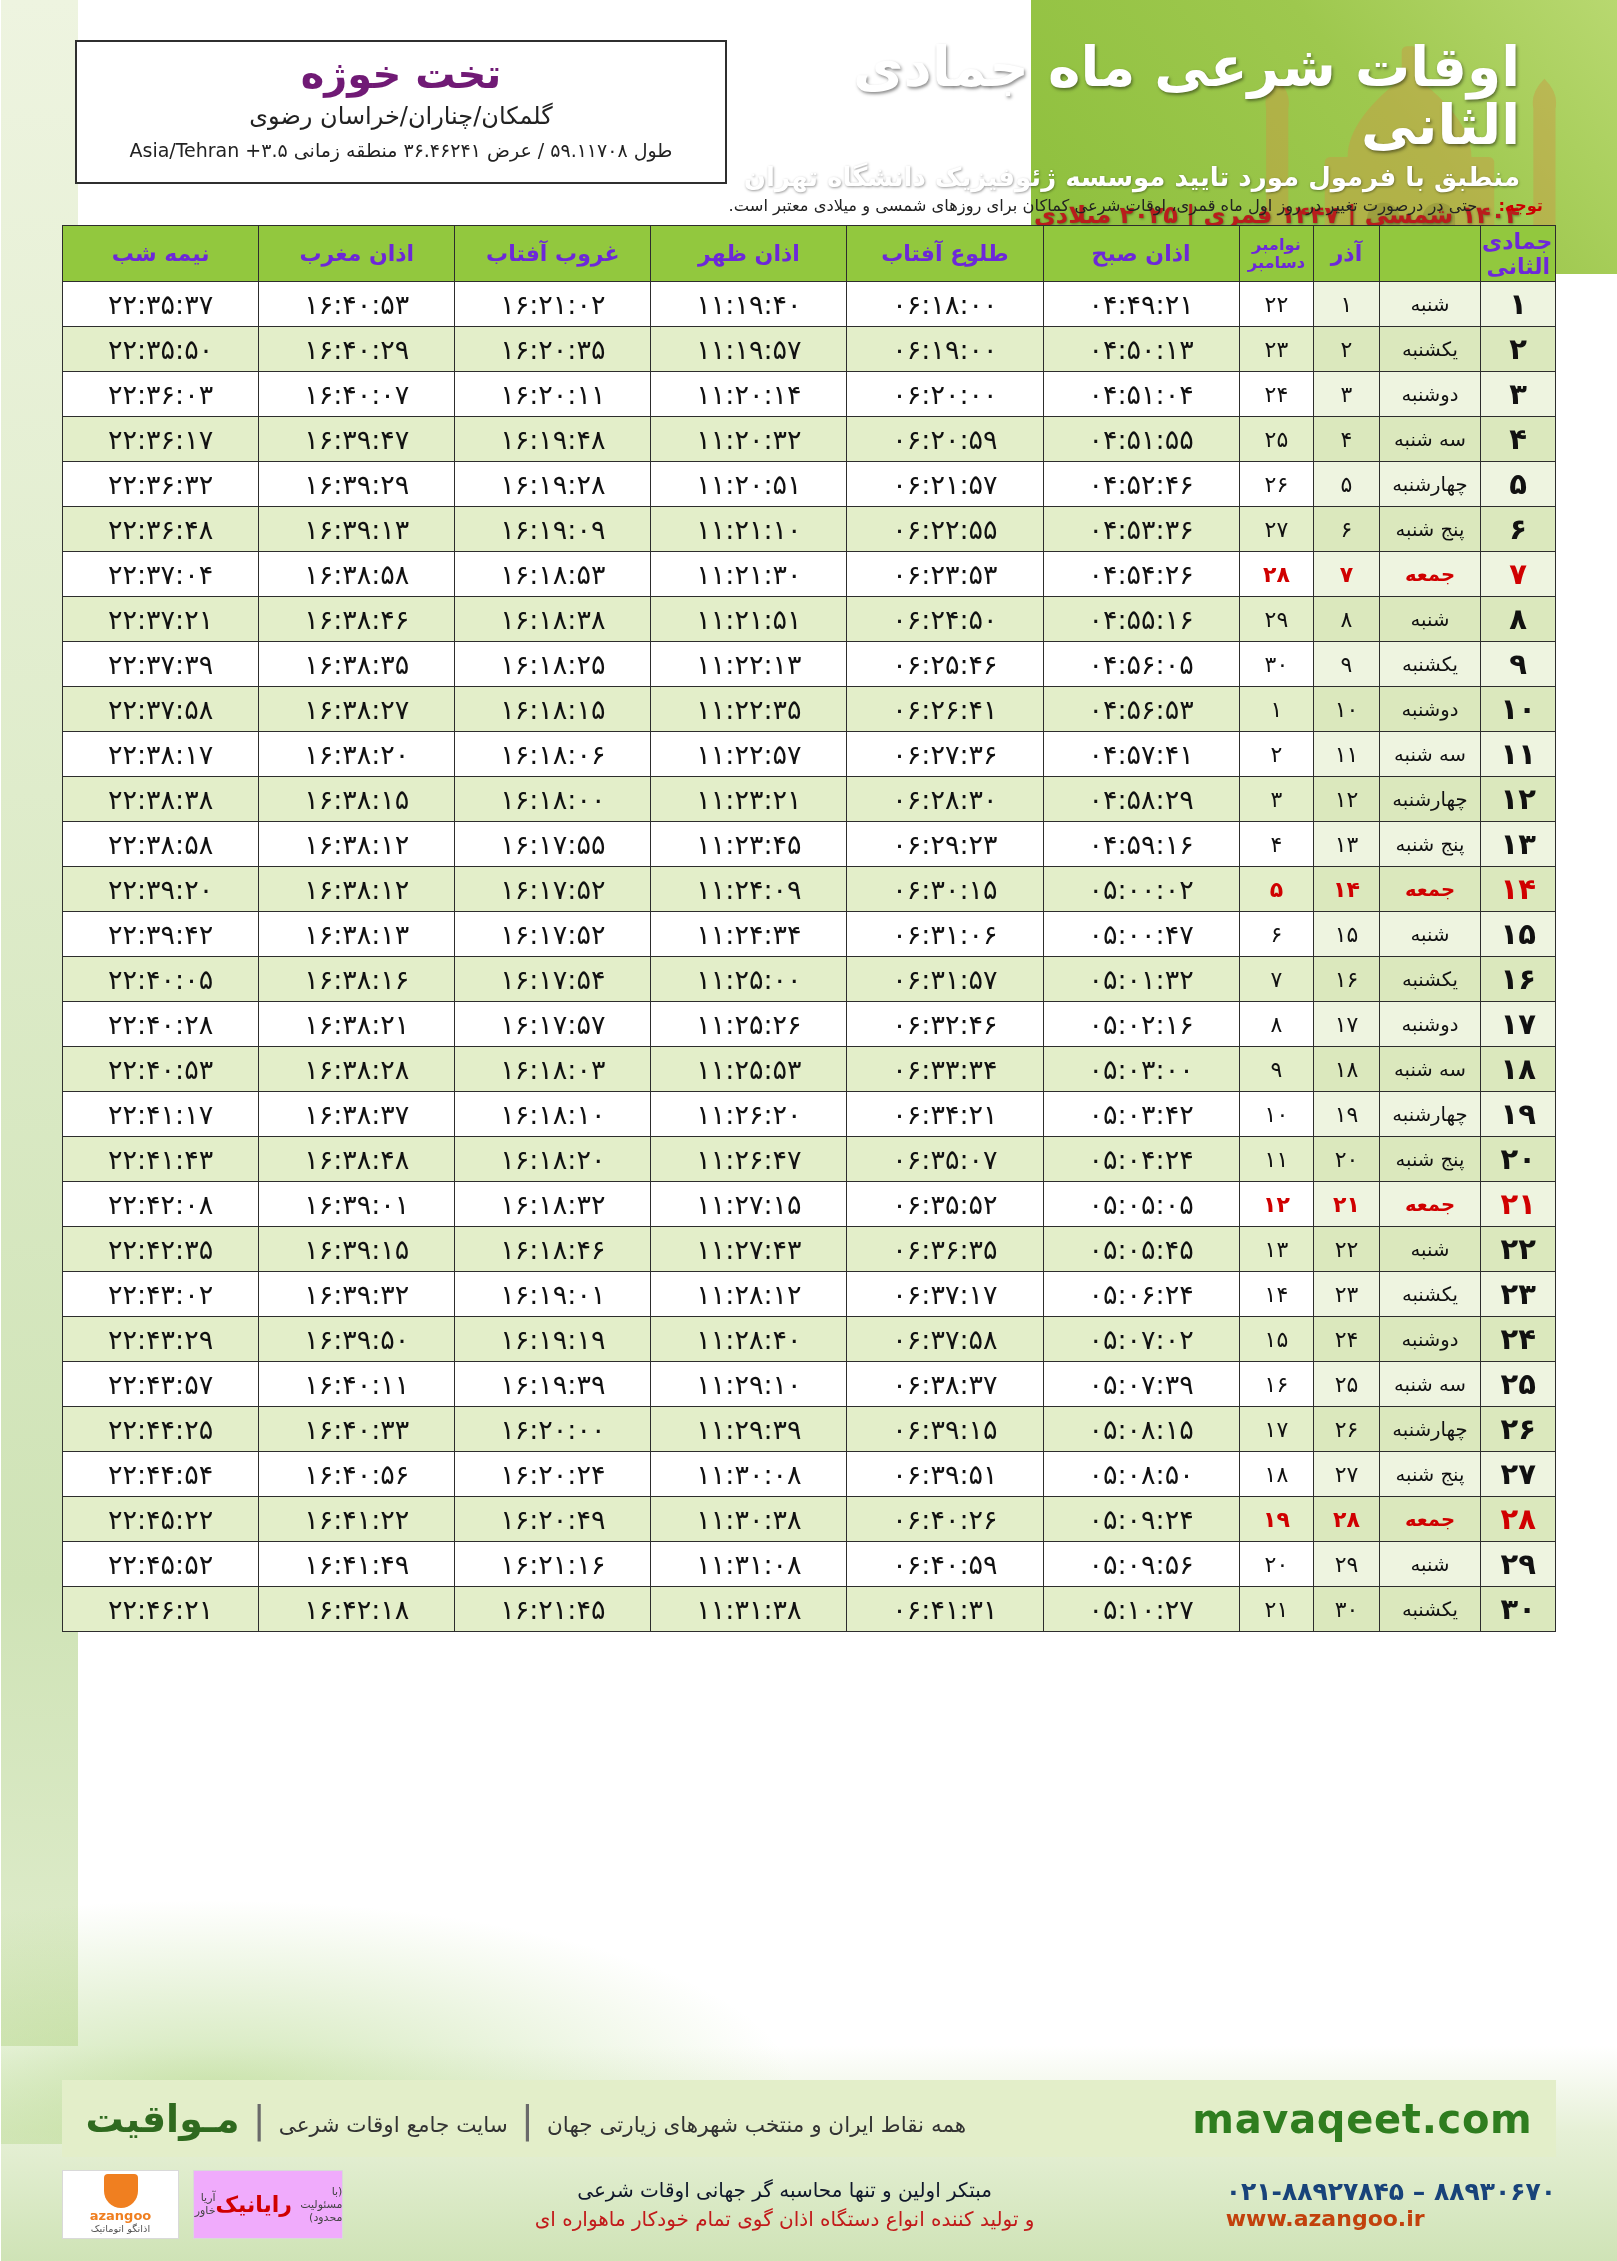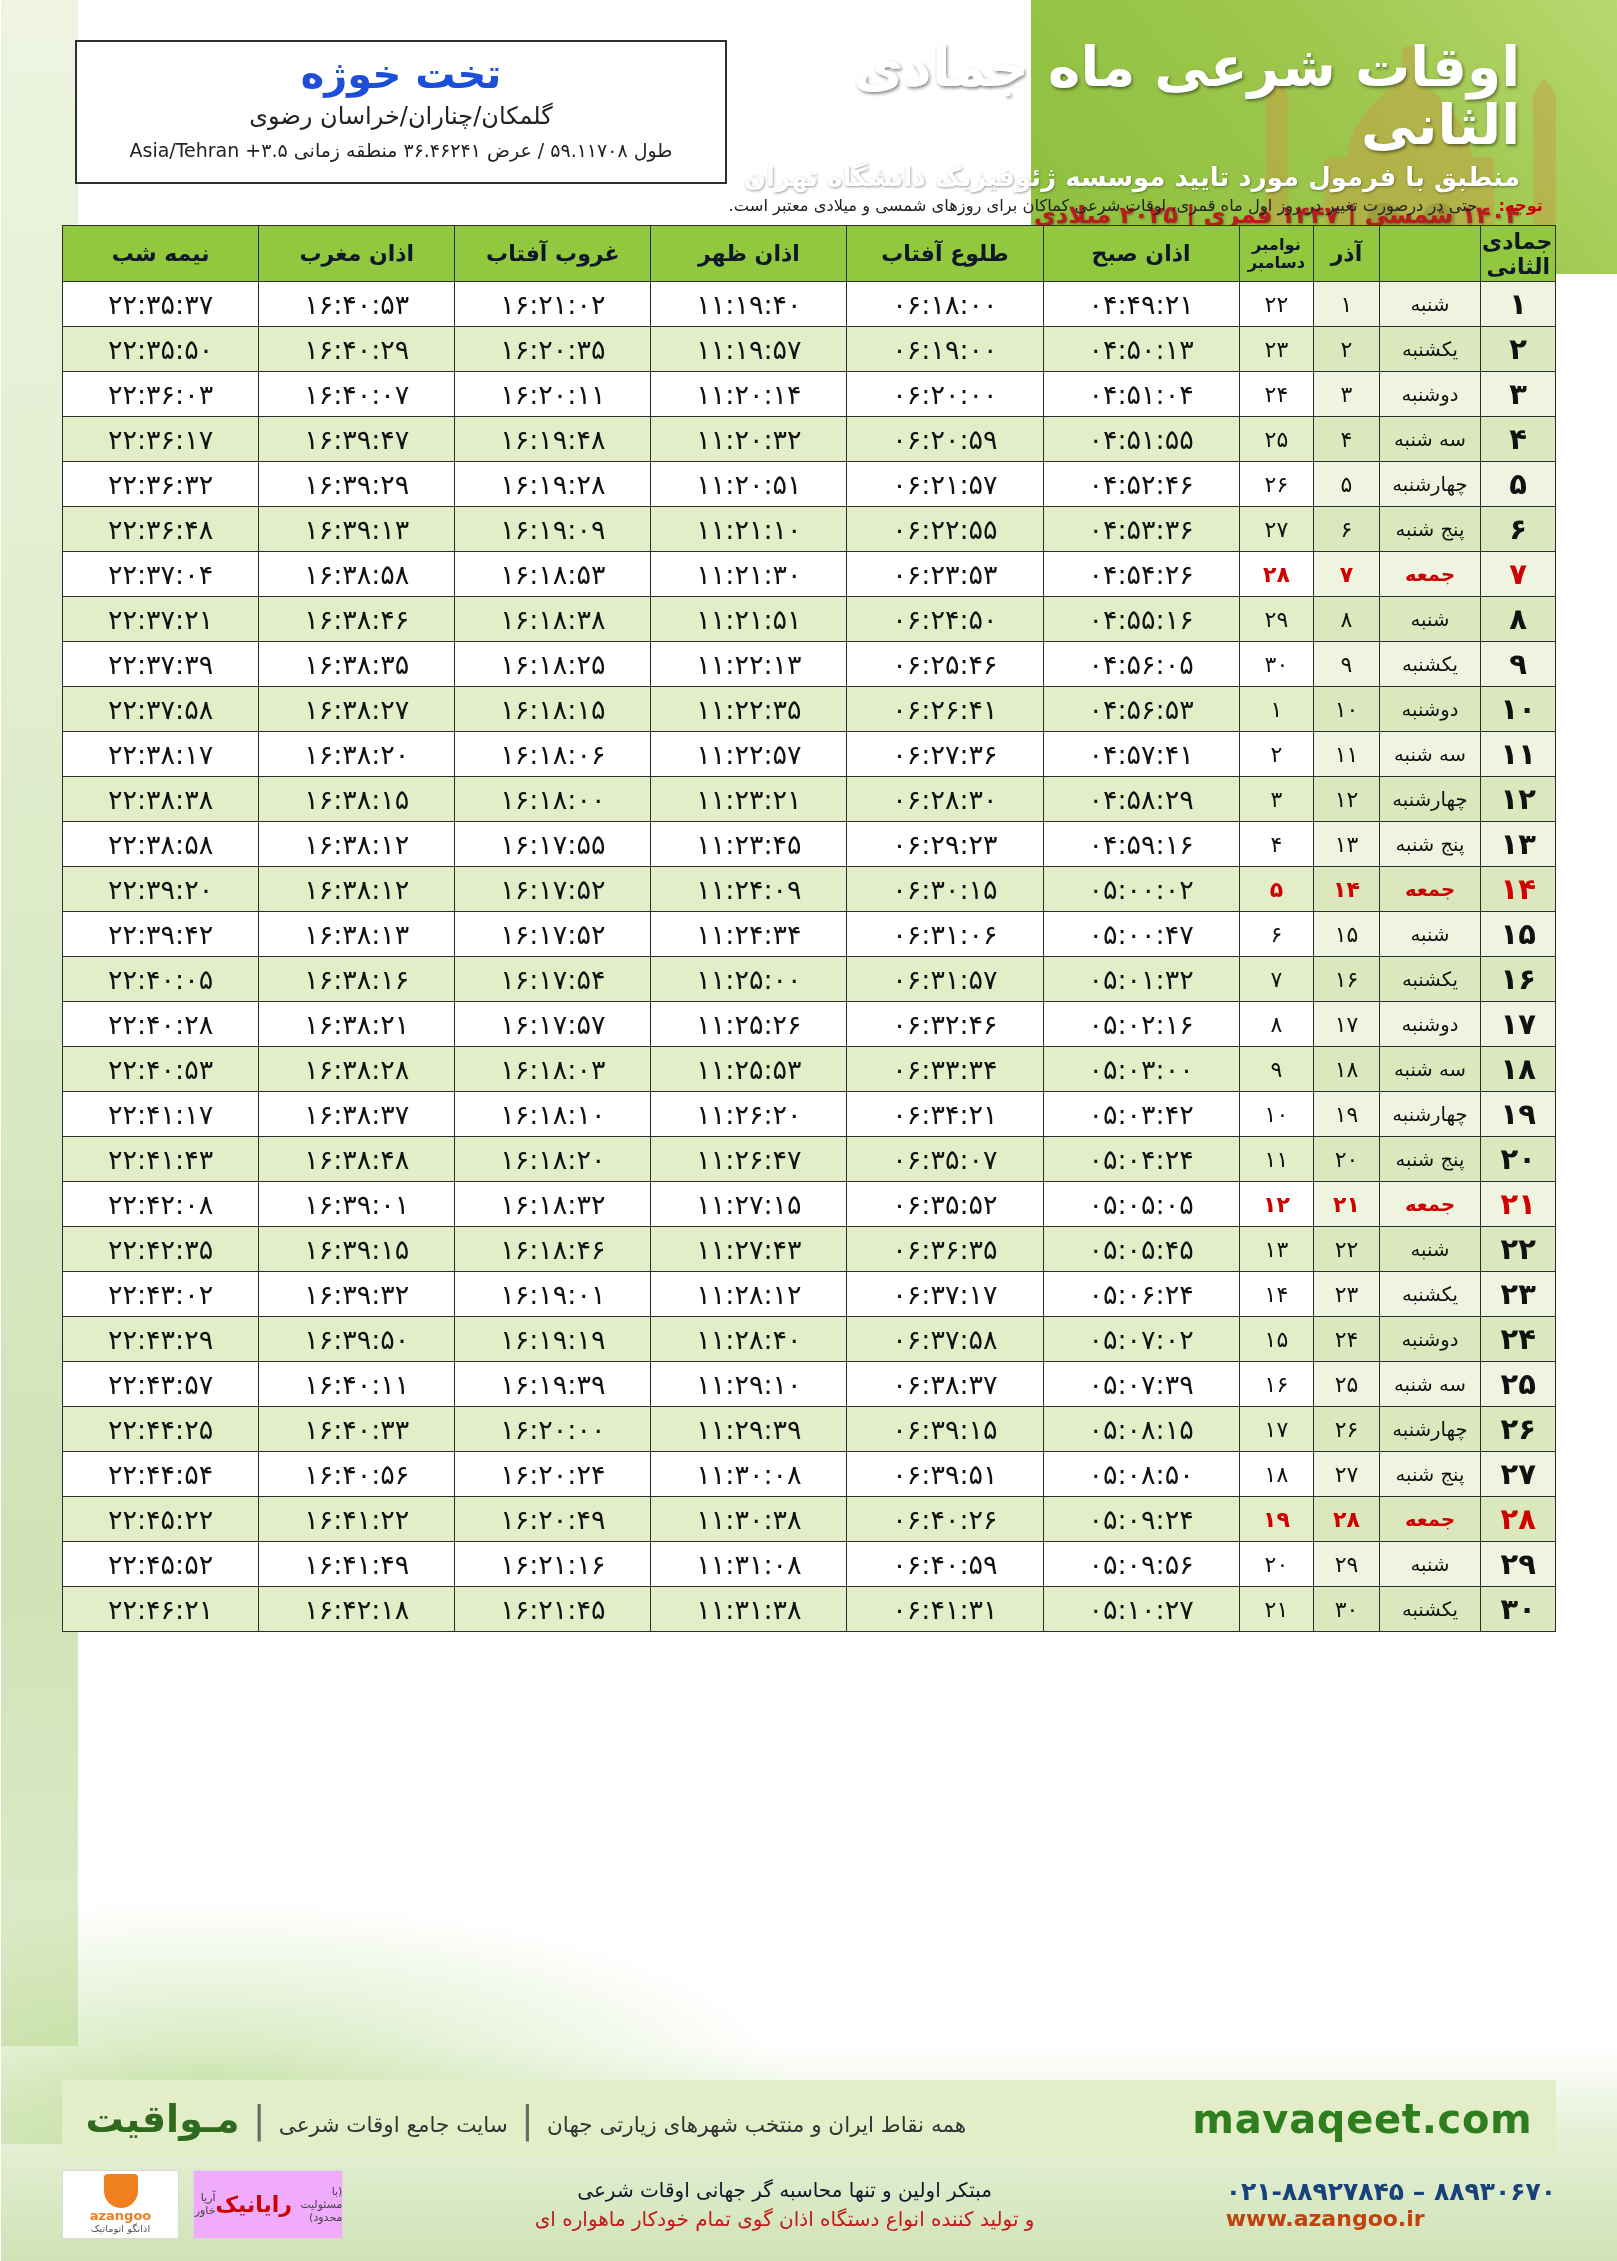--- a/index.html
+++ b/index.html
@@ -43,21 +43,21 @@
   .header {
     position: absolute; left: 0; top: 0; width: 1618px; height: 215px; z-index: 5;
   }
   .city-box {
     position: absolute; right: auto; left: 75px; top: 40px;
     width: 652px; height: 144px;
     border: 2px solid #2f2f2f; background: #ffffff;
     text-align: center; padding-top: 9px;
   }
   .city-name {
-    font-size: 40px; font-weight: bold; color: #1d4ed8; letter-spacing: 0.7px;
+    font-size: 40px; font-weight: bold; color: #701a75; letter-spacing: 0.7px;
     margin-bottom: 5.2px;
   }
   .city-sub {
     font-size: 24px; color: #222; margin-bottom: 9px;
   }
   .city-geo {
     font-size: 19px; color: #222; direction: rtl;
   }
 
   .title-block {
@@ -91,21 +91,21 @@
     border-collapse: collapse; width: 1494px;
     table-layout: fixed;
   }
   table.cal th, table.cal td {
     border: 1.3px solid #2d2d2d;
     text-align: center;
     font-family: "DejaVu Sans", "Liberation Sans", sans-serif;
   }
   thead th {
     background: #92c83e;
-    color: #0f172a;
+    color: #6d28d9;
     font-size: 22px;
     font-weight: bold;
     height: 56px;
     padding: 1.3px 2.6px;
   }
   thead th.small { font-size: 16.3px; line-height: 1.1; }
   tbody td {
     height: 45px;
     font-size: 27px;
     color: #111;

